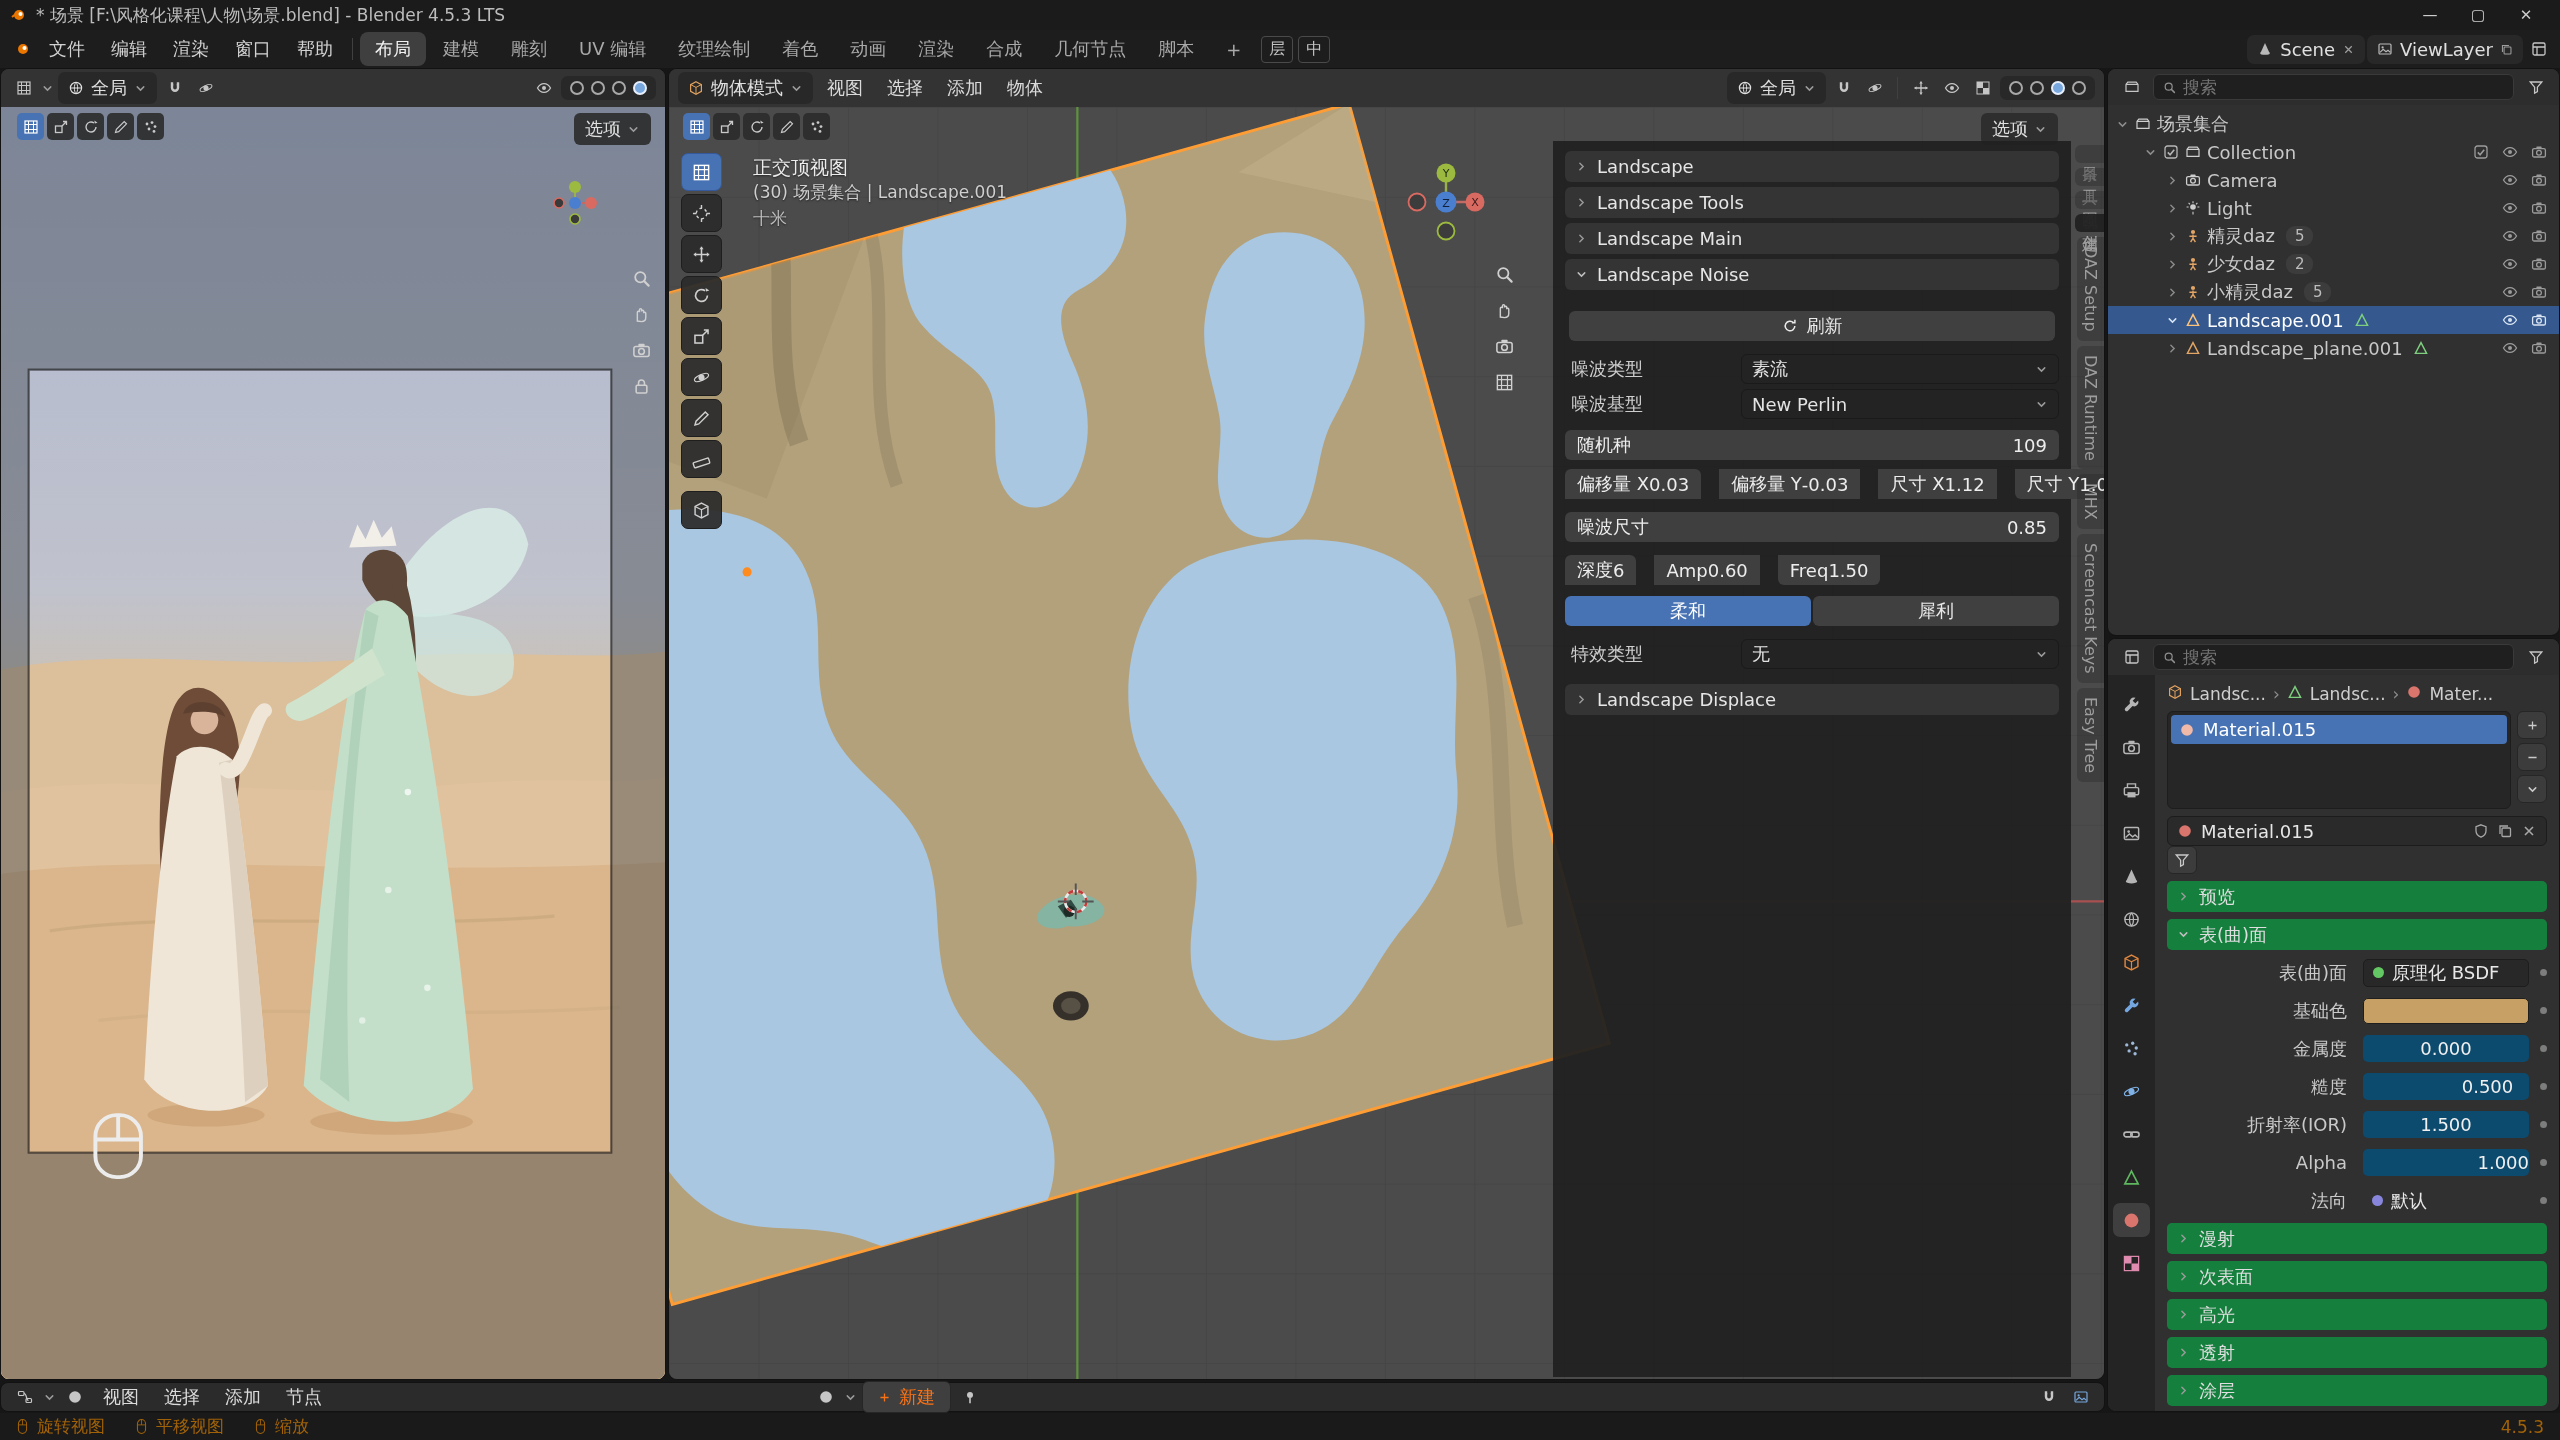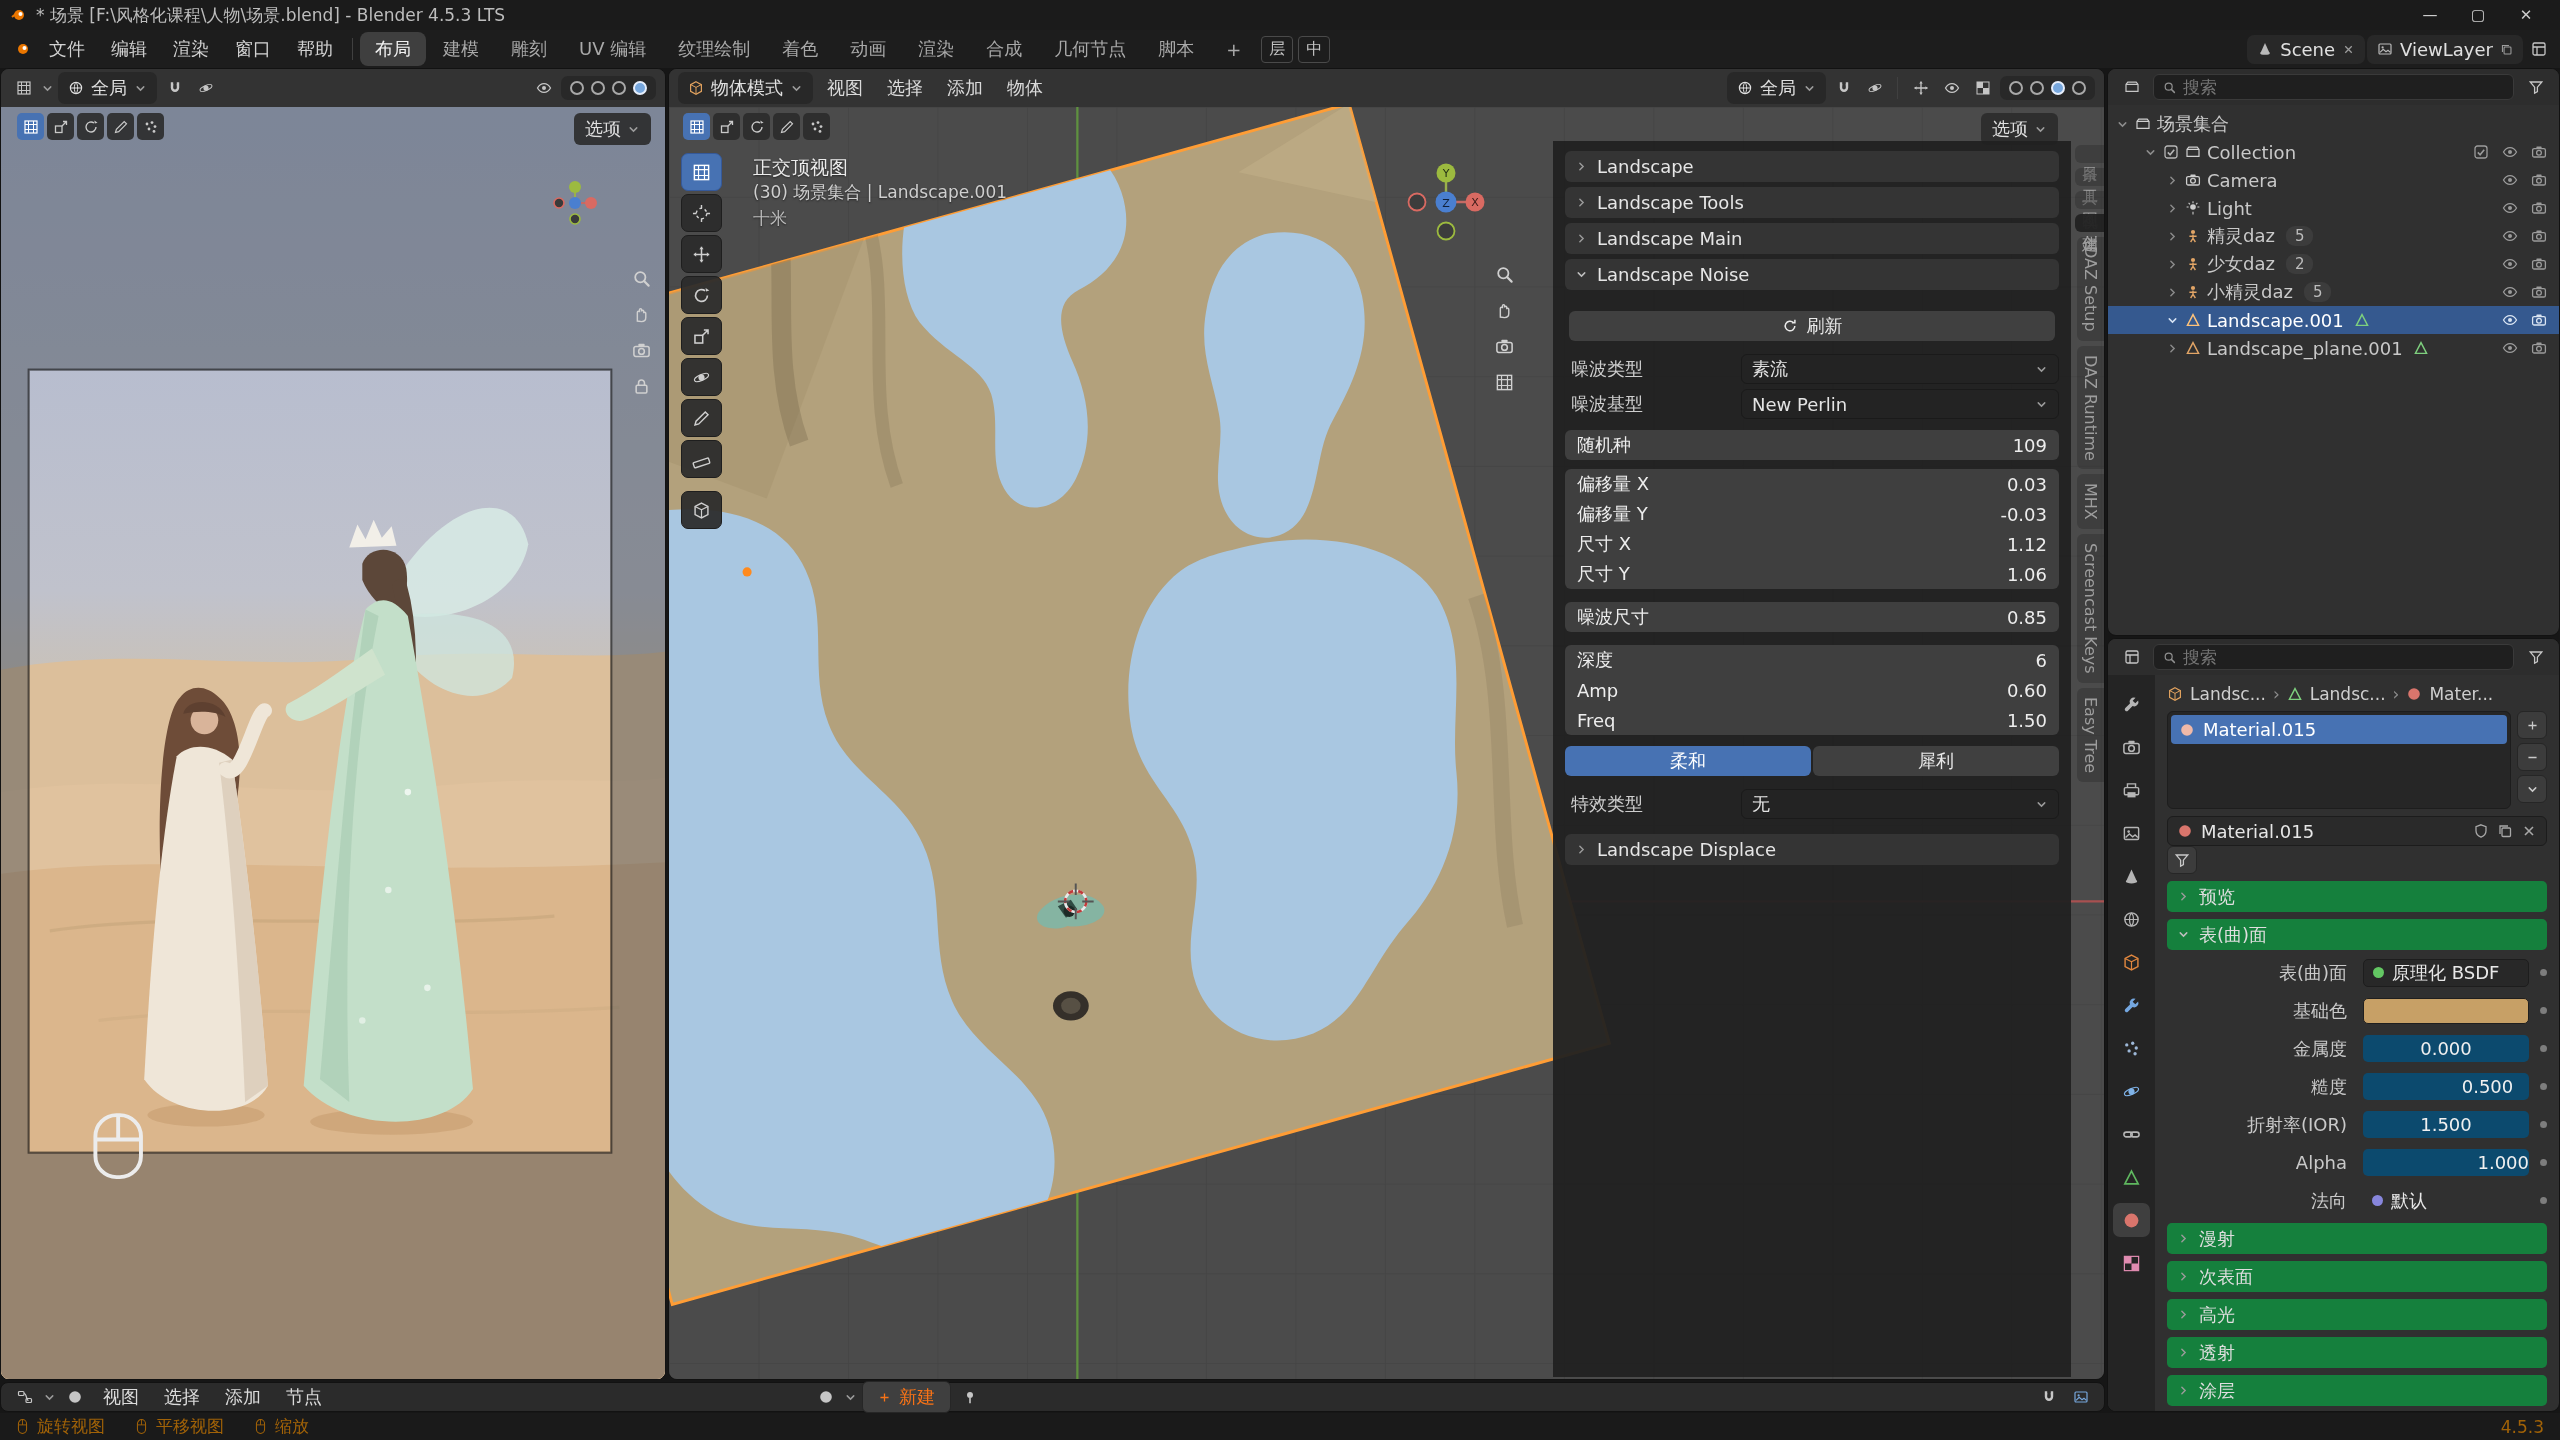--- a/index.html
+++ b/index.html
@@ -46,21 +46,21 @@
   .npanel{position:absolute;right:33px;top:72px;bottom:2px;width:518px;background:rgba(33,33,33,.95);padding:10px 12px;display:flex;flex-direction:column;gap:5px}
   .phead{height:31px;border-radius:6px;background:#343434;display:flex;align-items:center;gap:9px;padding:0 10px;font-size:18px;color:#e6e6e6;flex:none}
   .btn{height:30px;border-radius:6px;background:#404040;display:flex;align-items:center;justify-content:center;gap:9px;font-size:18px;color:#e9e9e9}
   .btn.blue{background:#4772b3;color:#fff}
   .fieldrow{display:flex;align-items:center;gap:8px;height:30px;flex:none}
   .flabel{width:168px;font-size:18px;color:#cdcdcd;padding-left:6px;flex:none}
   .dd{flex:1;height:30px;background:#232323;border:1px solid #1a1a1a;border-radius:6px;display:flex;align-items:center;gap:8px;padding:0 10px;font-size:18px;color:#e3e3e3}
   .slider{position:relative;height:30px;background:#3f3f3f;display:flex;align-items:center;justify-content:space-between;padding:0 12px;font-size:18px;color:#ededed;border-radius:6px;overflow:hidden;flex:none}
   .slider span{position:relative;z-index:1}
   .fillbar{position:absolute;left:0;top:0;bottom:0;background:#4772b3;z-index:0}
-  .grp{display:flex;flex-direction:column;gap:0}
+  .grp{display:flex;flex-direction:row;gap:18px}
   .grp .slider{border-radius:0}
   .grp .slider:first-child{border-radius:6px 6px 0 0}
   .grp .slider:last-child{border-radius:0 0 6px 6px}
   .half{display:flex;gap:2px}
   .half>*{flex:1}
   .vtabs{position:absolute;right:0;top:72px;bottom:2px;width:33px;display:flex;flex-direction:column;gap:5px;padding-top:4px;align-items:flex-end}
   .vtab{writing-mode:vertical-rl;font-size:16px;color:#9d9d9d;padding:9px 4px;border-radius:6px 0 0 6px;background:#2a2a2a66;white-space:nowrap}
   .vtab.active{background:rgba(33,33,33,.95);color:#eaeaea}
   
   .pane-h{height:36px;background:#2d2d2d;display:flex;gap:8px;align-items:center;padding:9px 10px}
@@ -70,21 +70,21 @@
   .o-row{height:28px;display:flex;align-items:center;gap:6px;padding:0 12px 0 8px;font-size:18px;color:#c9c9c9}
   .o-row.sel{background:#35598f;color:#fff}
   .oind1{width:22px;flex:none}.oind2{width:44px;flex:none}
   .o-right{margin-left:auto;display:flex;gap:13px;color:#9b9b9b;align-items:center}
   .badge{background:#3c3c3c;border-radius:9px;padding:1px 9px;font-size:15px;color:#bcbcbc;margin-left:5px}
   
   .pnav{position:absolute;left:0;top:36px;bottom:0;width:47px;background:#242424;display:flex;flex-direction:column;align-items:center;gap:9px;padding-top:12px}
   .pi{width:37px;height:34px;display:flex;align-items:center;justify-content:center;border-radius:7px;color:#b5b5b5;flex:none}
   .pi.active{background:#3f3f3f}
   .p-body{position:absolute;left:47px;right:0;top:36px;bottom:0;padding:9px 12px;display:flex;flex-direction:column;gap:7px;overflow:hidden}
-  .crumb{display:flex;align-items:center;gap:7px;font-size:17px;color:#cfcfcf}
+  .crumb{display:flex;gap:7px;font-size:17px;color:#cfcfcf}
   .slotwrap{display:flex;gap:6px;align-items:flex-start}
   .slotbox{flex:1;background:#262626;border:1px solid #1d1d1d;border-radius:6px;height:98px;padding:3px}
   .slotrow{height:29px;border-radius:4px;background:#4772b3;display:flex;align-items:center;gap:8px;padding:0 8px;color:#fff;font-size:18px}
   .sidecol{display:flex;flex-direction:column;gap:4px}
   .sbtn{width:30px;height:28px;background:#3c3c3c;border:1px solid #262626;border-radius:6px;display:flex;align-items:center;justify-content:center;color:#c9c9c9}
   .datachip{flex:1;height:30px;background:#2a2a2a;border:1px solid #1c1c1c;border-radius:6px;display:flex;align-items:center;gap:8px;padding:0 9px;font-size:18px;color:#e6e6e6}
   .prow{display:flex;align-items:center;height:31px;flex:none}
   .plabel{width:196px;text-align:right;padding-right:16px;font-size:18px;color:#c9c9c9;flex:none}
   .pfield{flex:1;display:flex;align-items:center;gap:8px}
   .adot{width:7px;height:7px;border-radius:50%;background:#7d7d7d;margin-left:11px;flex:none}

